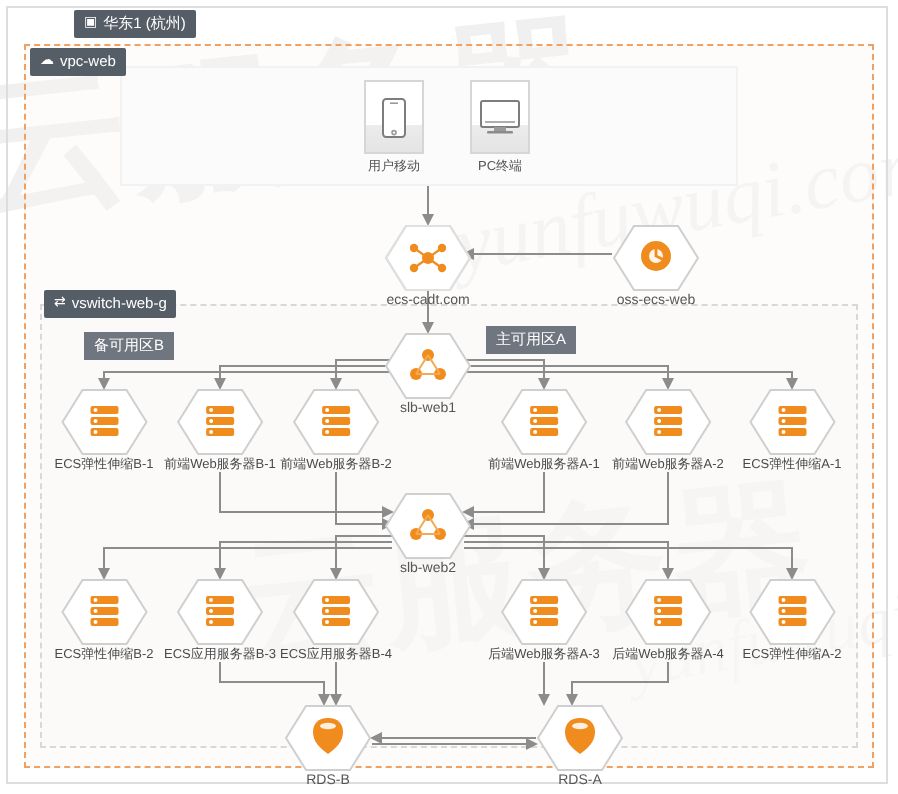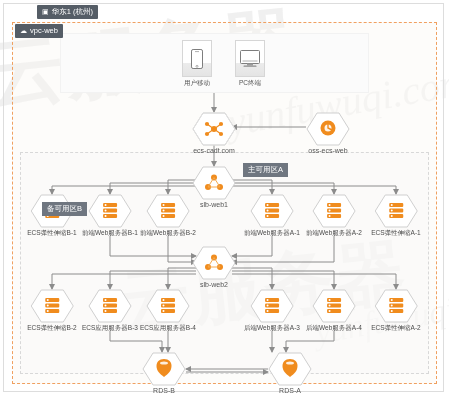--- a/index.html
+++ b/index.html
@@ -112,21 +112,21 @@
   .zone{
     position:absolute;
     background:#6f7680;
     color:#fff;
     font-size:7.5px;
     line-height:1;
     padding:3px 5px;
     white-space:nowrap;
     z-index:7;
   }
-  .zone.b{left:42px;top:166px;margin-top:36px;}
+  .zone.b{left:42px;top:166px;}
   .zone.a{left:243px;top:163px;}
 
   
   #wires{position:absolute;left:0;top:0;width:449px;height:397px;}
 
   
   .node{
     position:absolute;
     z-index:5;
     text-align:center;
@@ -187,20 +187,24 @@
   <div class="vsw-box"></div>
   <div class="client-box"></div>
 
   <div class="tag region">
     <span class="tag-ico">▣</span>
     <span>华东1 (杭州)</span>
   </div>
   <div class="tag vpc">
     <span class="tag-ico">☁</span>
     <span>vpc-web</span>
+  </div>
+  <div class="tag vsw">
+    <span class="tag-ico">⇄</span>
+    <span>vswitch-web-g</span>
   </div>
 
   <div class="zone b">备可用区B</div>
   <div class="zone a">主可用区A</div>
 
   <svg id="wires" viewBox="0 0 449 397">
     <defs>
       <marker id="ah" markerWidth="6" markerHeight="6" refX="5" refY="3" orient="auto">
         <path d="M0,0 L6,3 L0,6 z" fill="#8c8c8c"></path>
       </marker>

